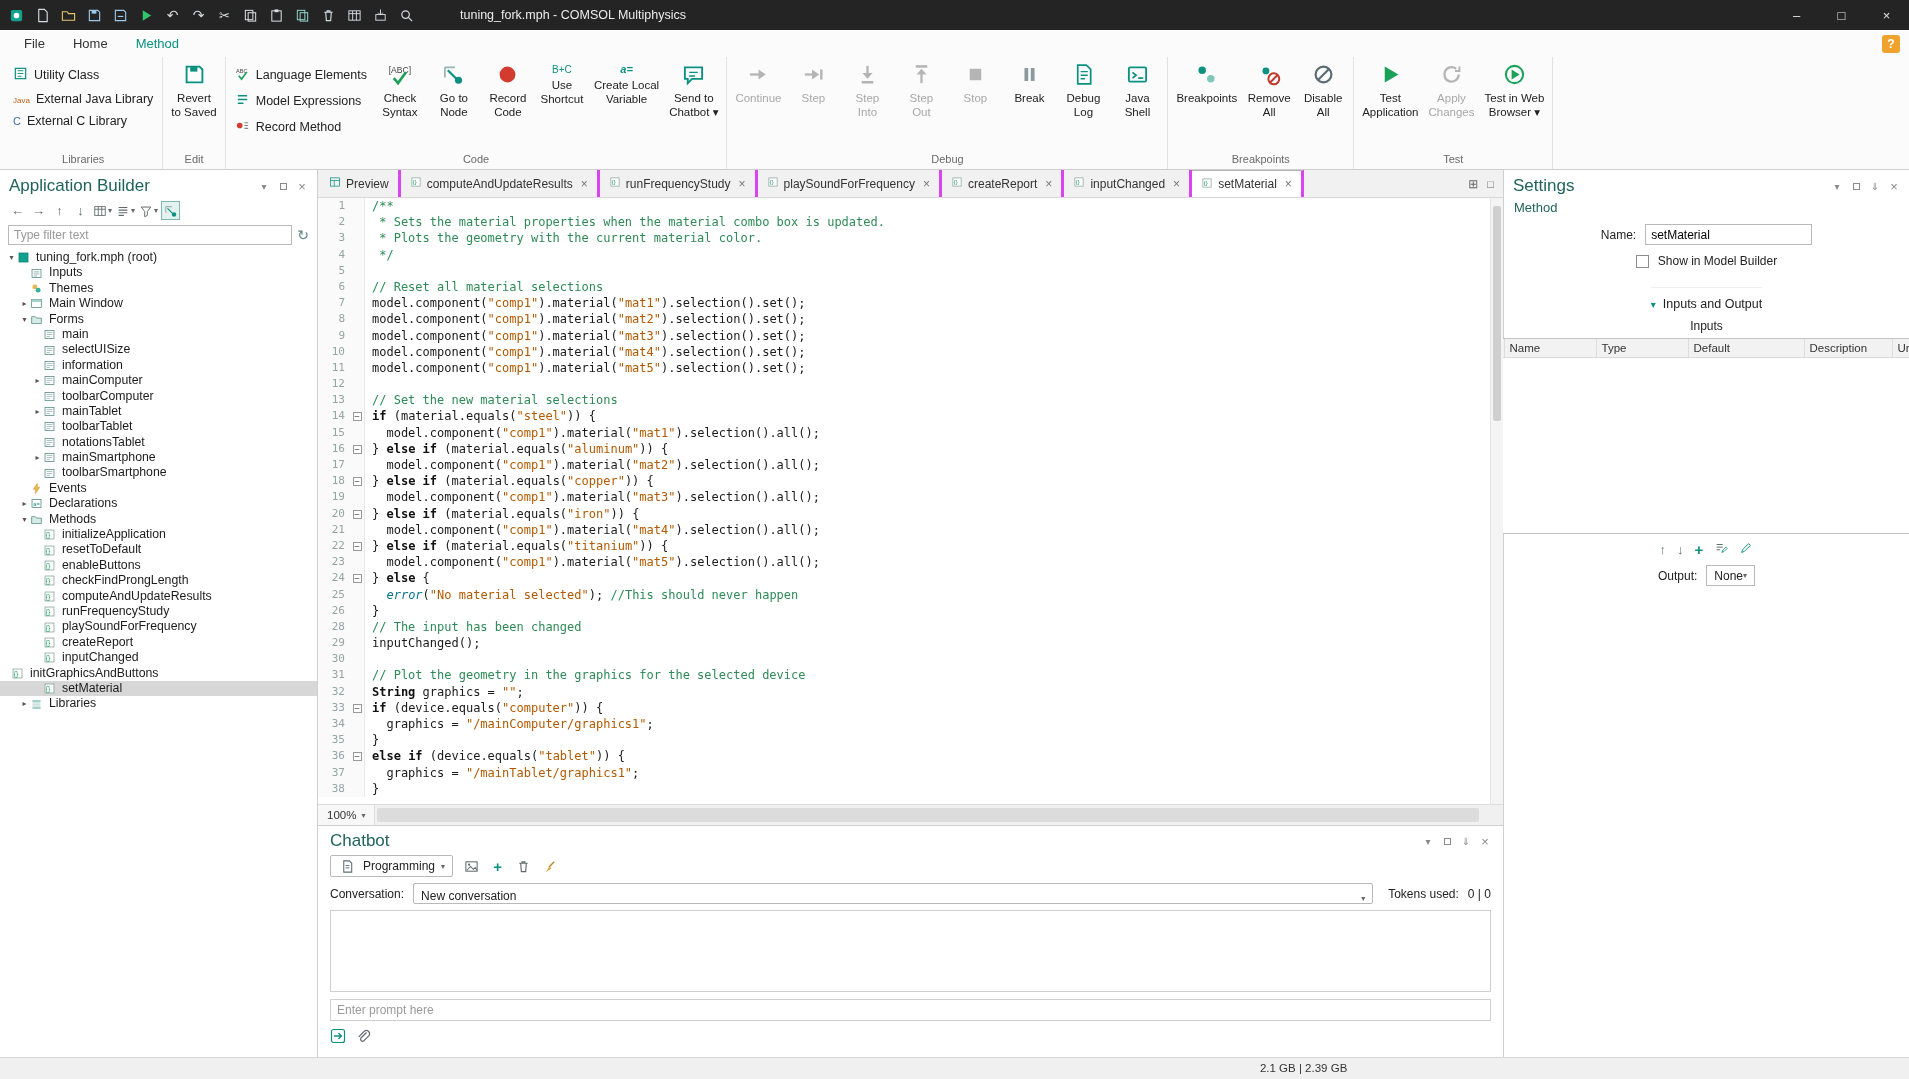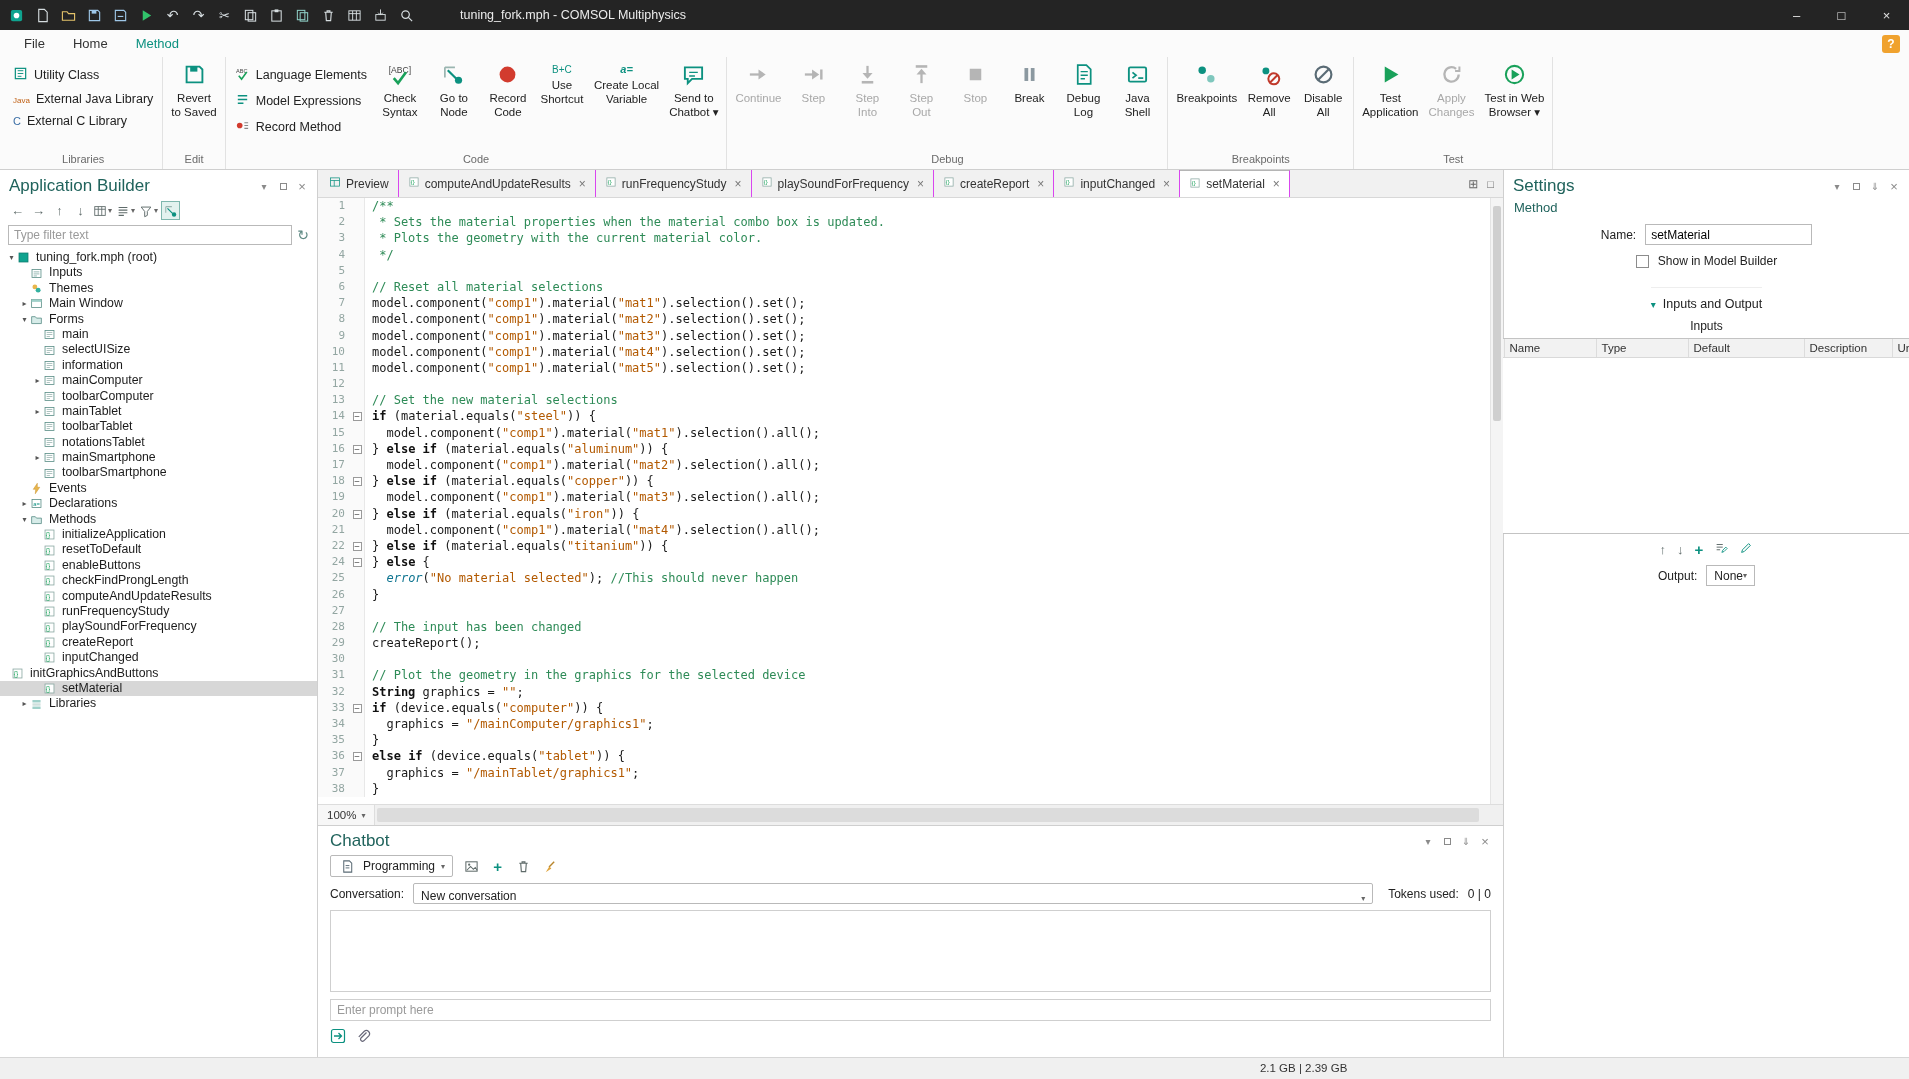--- a/index.html
+++ b/index.html
@@ -62,21 +62,21 @@
   .tree{flex:1;overflow:hidden;font-size:12.3px;}
   .trow{display:flex;align-items:center;height:15.4px;line-height:15.4px;color:#1c1c1c;white-space:nowrap;}
   .trow.sel{background:#d7d7d7;}
   .texp{width:11px;font-size:8px;color:#555;text-align:center;flex:none;}
   .ticon{width:16px;height:13px;flex:none;display:flex;align-items:center;}
   .ticon svg{width:13px;height:13px;}
   .tlabel{padding-left:3px;}
 
   
   .tabs{height:28px;background:#f1f1f1;border-bottom:1px solid #d8d8d8;display:flex;align-items:stretch;flex:none;padding-left:2px;}
-  .etab{display:flex;align-items:center;gap:5px;padding:0 9px;font-size:12px;color:#333;border-right:1px solid #d946ef;background:#f1f1f1;white-space:nowrap;}
+  .etab{display:flex;align-items:center;gap:5px;padding:0 9px;font-size:12px;color:#333;border-right:3px solid #d946ef;background:#f1f1f1;white-space:nowrap;}
   .etab.active{background:#fff;border-top:1px solid #b5b5b5;}
   .etab .x{color:#777;font-size:12px;margin-left:3px;}
   .etab svg{width:12px;height:12px;}
   .strip-icons{margin-left:auto;display:flex;gap:9px;padding-right:9px;color:#666;font-size:11px;align-items:center;}
 
   
   .editor{flex:1;position:relative;overflow:hidden;background:#fff;
           font-family:"DejaVu Sans Mono",monospace;font-size:12px;}
   .cl{display:flex;height:16.2px;line-height:16.2px;white-space:pre;}
   .ln{width:32px;text-align:right;color:#93a6a2;flex:none;font-size:11px;padding-right:5px;background:#fafafa;}
@@ -906,26 +906,26 @@
             <div class="cl"><span class="ln">13</span><span class="fold"></span><span class="ct"><span class="tk-c">// Set the new material selections</span></span></div>
             <div class="cl"><span class="ln">14</span><span class="fold"><span class="fbox">−</span></span><span class="ct"><span class="tk-k">if</span><span class="tk-p"> (material.equals(</span><span class="tk-s">"steel"</span><span class="tk-p">)) {</span></span></div>
             <div class="cl"><span class="ln">15</span><span class="fold"></span><span class="ct"><span class="tk-p">  model.component(</span><span class="tk-s">"comp1"</span><span class="tk-p">).material(</span><span class="tk-s">"mat1"</span><span class="tk-p">).selection().all();</span></span></div>
             <div class="cl"><span class="ln">16</span><span class="fold"><span class="fbox">−</span></span><span class="ct"><span class="tk-p">} </span><span class="tk-k">else</span><span class="tk-p"> </span><span class="tk-k">if</span><span class="tk-p"> (material.equals(</span><span class="tk-s">"aluminum"</span><span class="tk-p">)) {</span></span></div>
             <div class="cl"><span class="ln">17</span><span class="fold"></span><span class="ct"><span class="tk-p">  model.component(</span><span class="tk-s">"comp1"</span><span class="tk-p">).material(</span><span class="tk-s">"mat2"</span><span class="tk-p">).selection().all();</span></span></div>
             <div class="cl"><span class="ln">18</span><span class="fold"><span class="fbox">−</span></span><span class="ct"><span class="tk-p">} </span><span class="tk-k">else</span><span class="tk-p"> </span><span class="tk-k">if</span><span class="tk-p"> (material.equals(</span><span class="tk-s">"copper"</span><span class="tk-p">)) {</span></span></div>
             <div class="cl"><span class="ln">19</span><span class="fold"></span><span class="ct"><span class="tk-p">  model.component(</span><span class="tk-s">"comp1"</span><span class="tk-p">).material(</span><span class="tk-s">"mat3"</span><span class="tk-p">).selection().all();</span></span></div>
             <div class="cl"><span class="ln">20</span><span class="fold"><span class="fbox">−</span></span><span class="ct"><span class="tk-p">} </span><span class="tk-k">else</span><span class="tk-p"> </span><span class="tk-k">if</span><span class="tk-p"> (material.equals(</span><span class="tk-s">"iron"</span><span class="tk-p">)) {</span></span></div>
             <div class="cl"><span class="ln">21</span><span class="fold"></span><span class="ct"><span class="tk-p">  model.component(</span><span class="tk-s">"comp1"</span><span class="tk-p">).material(</span><span class="tk-s">"mat4"</span><span class="tk-p">).selection().all();</span></span></div>
             <div class="cl"><span class="ln">22</span><span class="fold"><span class="fbox">−</span></span><span class="ct"><span class="tk-p">} </span><span class="tk-k">else</span><span class="tk-p"> </span><span class="tk-k">if</span><span class="tk-p"> (material.equals(</span><span class="tk-s">"titanium"</span><span class="tk-p">)) {</span></span></div>
+            <div class="cl"><span class="ln">23</span><span class="fold"></span><span class="ct"><span class="tk-p">  model.component(</span><span class="tk-s">"comp1"</span><span class="tk-p">).material(</span><span class="tk-s">"mat5"</span><span class="tk-p">).selection().all();</span></span></div>
             <div class="cl"><span class="ln">24</span><span class="fold"><span class="fbox">−</span></span><span class="ct"><span class="tk-p">} </span><span class="tk-k">else</span><span class="tk-p"> {</span></span></div>
             <div class="cl"><span class="ln">25</span><span class="fold"></span><span class="ct"><span class="tk-p">  </span><span class="tk-e">error</span><span class="tk-p">(</span><span class="tk-s">"No material selected"</span><span class="tk-p">); </span><span class="tk-c">//This should never happen</span></span></div>
             <div class="cl"><span class="ln">26</span><span class="fold"></span><span class="ct"><span class="tk-p">}</span></span></div>
-            <div class="cl"><span class="ln">27</span><span class="fold"></span><span class="ct"></span></div>
             <div class="cl"><span class="ln">28</span><span class="fold"></span><span class="ct"><span class="tk-c">// The input has been changed</span></span></div>
-            <div class="cl"><span class="ln">29</span><span class="fold"></span><span class="ct"><span class="tk-p">createReport();</span></span></div>
+            <div class="cl"><span class="ln">29</span><span class="fold"></span><span class="ct"><span class="tk-p">inputChanged();</span></span></div>
             <div class="cl"><span class="ln">30</span><span class="fold"></span><span class="ct"></span></div>
             <div class="cl"><span class="ln">31</span><span class="fold"></span><span class="ct"><span class="tk-c">// Plot the geometry in the graphics for the selected device</span></span></div>
             <div class="cl"><span class="ln">32</span><span class="fold"></span><span class="ct"><span class="tk-k">String</span><span class="tk-p"> graphics = </span><span class="tk-s">""</span><span class="tk-p">;</span></span></div>
             <div class="cl"><span class="ln">33</span><span class="fold"><span class="fbox">−</span></span><span class="ct"><span class="tk-k">if</span><span class="tk-p"> (device.equals(</span><span class="tk-s">"computer"</span><span class="tk-p">)) {</span></span></div>
             <div class="cl"><span class="ln">34</span><span class="fold"></span><span class="ct"><span class="tk-p">  graphics = </span><span class="tk-s">"/mainComputer/graphics1"</span><span class="tk-p">;</span></span></div>
             <div class="cl"><span class="ln">35</span><span class="fold"></span><span class="ct"><span class="tk-p">}</span></span></div>
             <div class="cl"><span class="ln">36</span><span class="fold"><span class="fbox">−</span></span><span class="ct"><span class="tk-k">else</span><span class="tk-p"> </span><span class="tk-k">if</span><span class="tk-p"> (device.equals(</span><span class="tk-s">"tablet"</span><span class="tk-p">)) {</span></span></div>
             <div class="cl"><span class="ln">37</span><span class="fold"></span><span class="ct"><span class="tk-p">  graphics = </span><span class="tk-s">"/mainTablet/graphics1"</span><span class="tk-p">;</span></span></div>
             <div class="cl"><span class="ln">38</span><span class="fold"></span><span class="ct"><span class="tk-p">}</span></span></div>
           </div>

